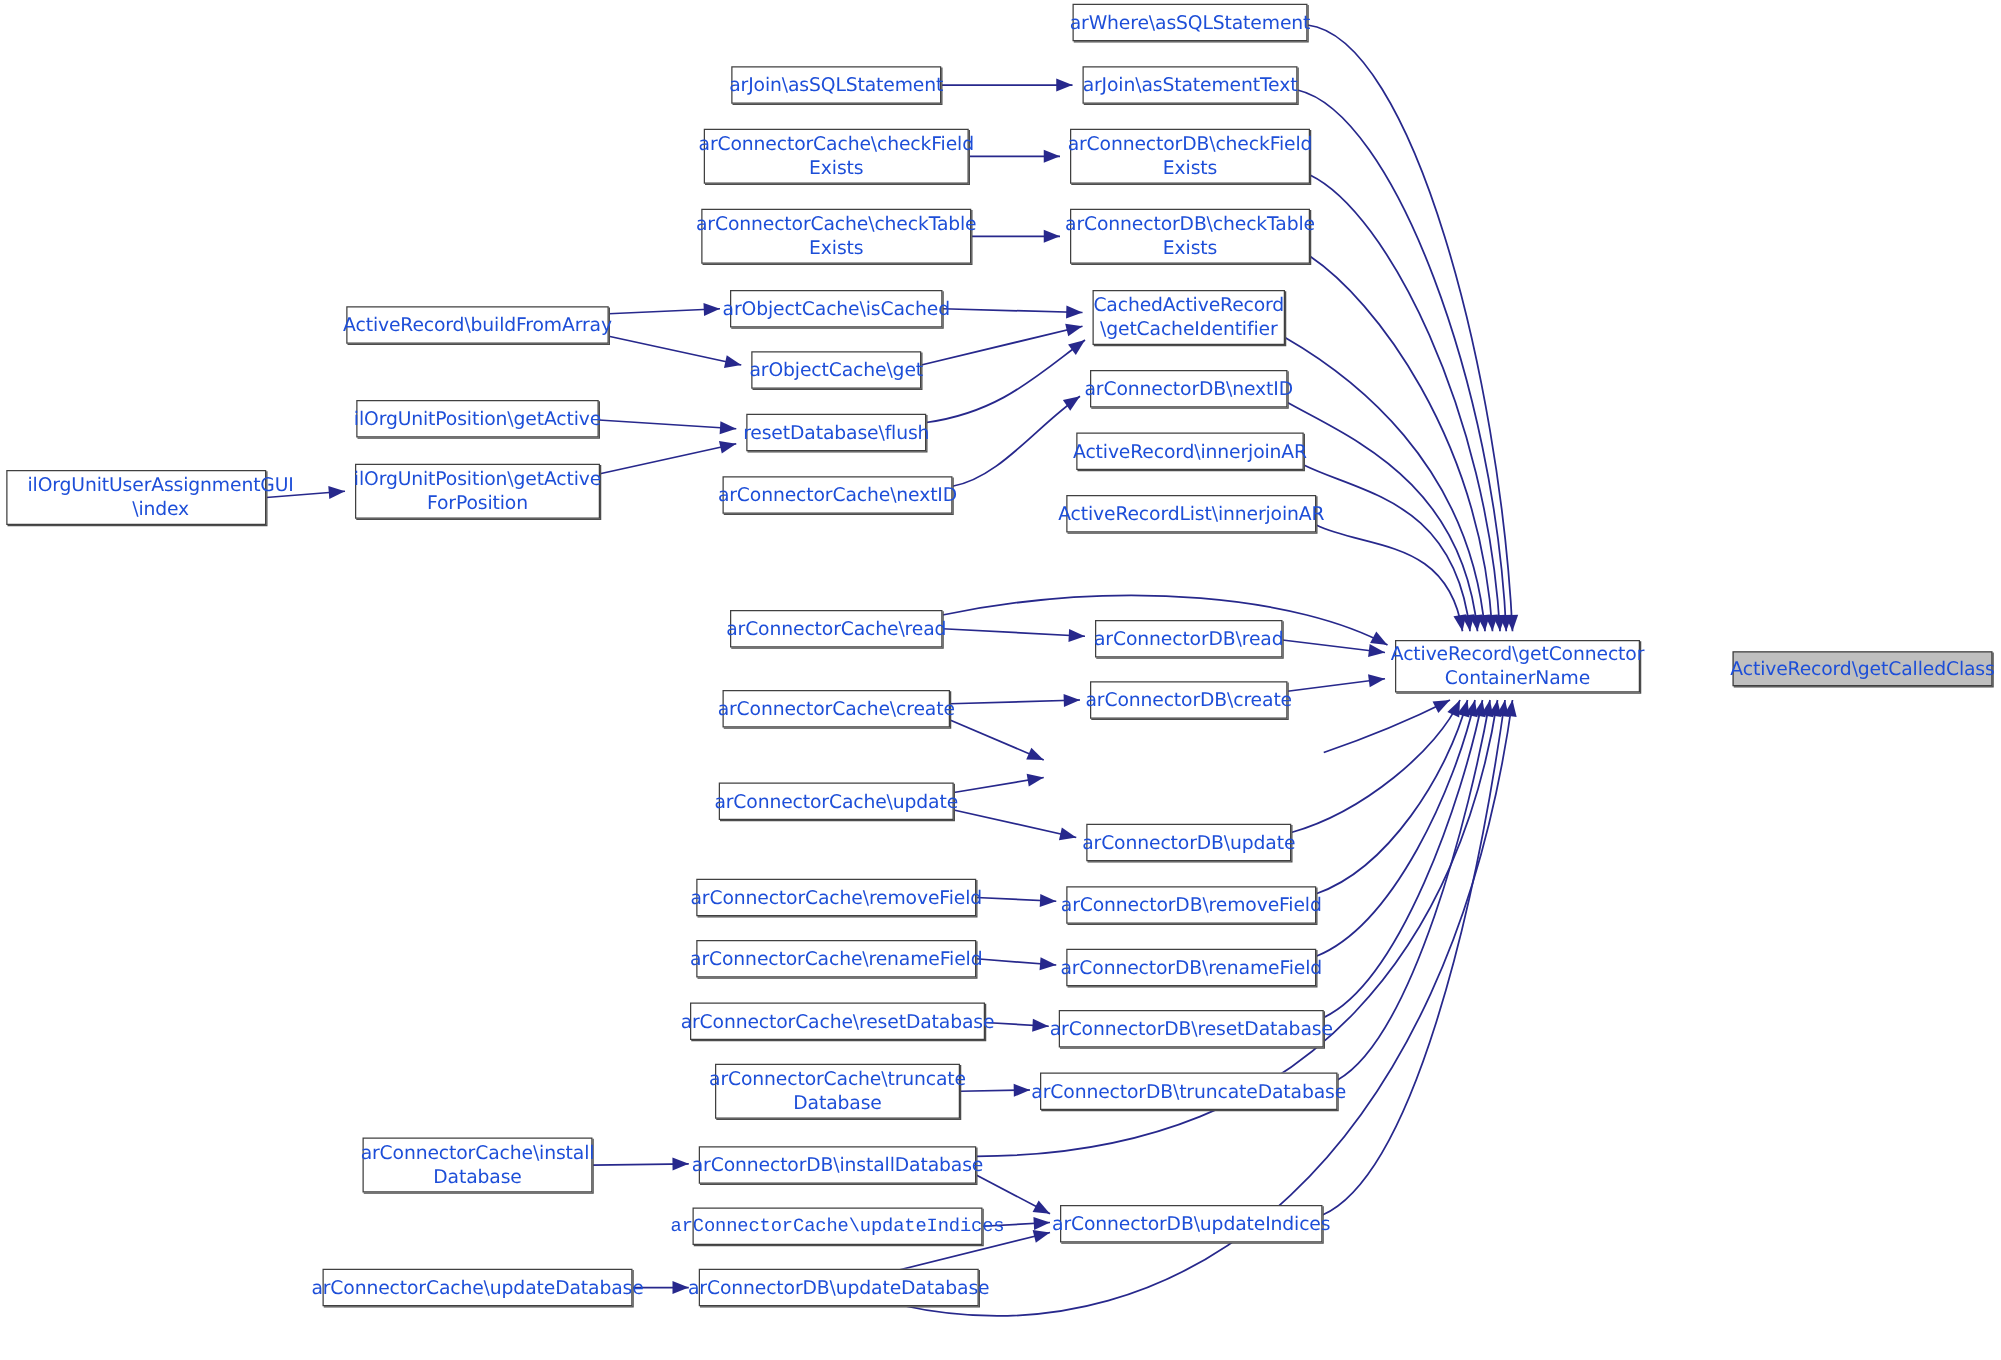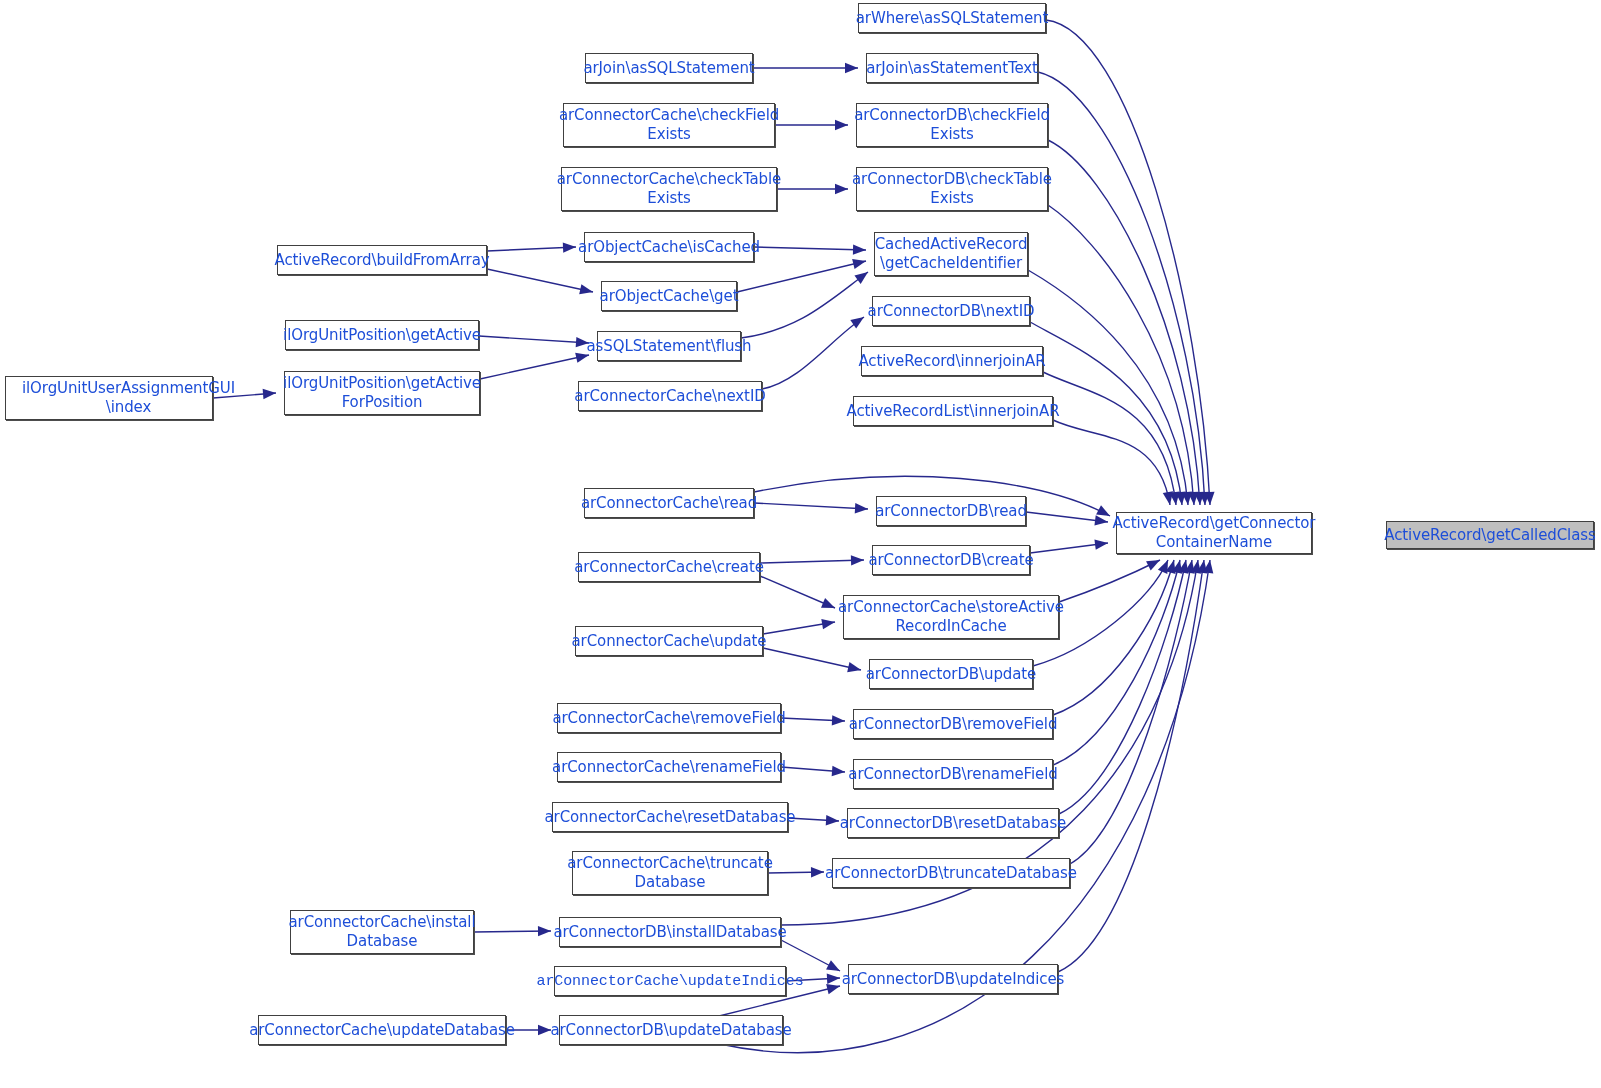--- a/index.html
+++ b/index.html
@@ -153,37 +153,35 @@
 Exists</div>
     <div class="node" style="left: 856px; top: 167px; width: 192px; height: 44px;">arConnectorDB\checkTable
 Exists</div>
     <div class="node" style="left: 277px; top: 245px; width: 210px; height: 30px;">ActiveRecord\buildFromArray</div>
     <div class="node" style="left: 584px; top: 232px; width: 170px; height: 30px;">arObjectCache\isCached</div>
     <div class="node" style="left: 874px; top: 232px; width: 154px; height: 44px;">CachedActiveRecord
 \getCacheIdentifier</div>
     <div class="node" style="left: 601px; top: 281px; width: 136px; height: 30px;">arObjectCache\get</div>
     <div class="node" style="left: 872px; top: 296px; width: 158px; height: 30px;">arConnectorDB\nextID</div>
     <div class="node" style="left: 285px; top: 320px; width: 194px; height: 30px;">ilOrgUnitPosition\getActive</div>
-    <div class="node" style="left: 597px; top: 331px; width: 144px; height: 30px;">asSQLStatement\flush</div>
+    <div class="node" style="left: 597px; top: 331px; width: 144px; height: 30px;">resetDatabase\flush</div>
     <div class="node" style="left: 861px; top: 346px; width: 182px; height: 30px;">ActiveRecord\innerjoinAR</div>
     <div class="node" style="left: 5px; top: 376px; width: 208px; height: 44px; padding-left: 39px;">ilOrgUnitUserAssignmentGUI
 \index</div>
     <div class="node" style="left: 284px; top: 371px; width: 196px; height: 44px;">ilOrgUnitPosition\getActive
 ForPosition</div>
     <div class="node" style="left: 578px; top: 381px; width: 184px; height: 30px;">arConnectorCache\nextID</div>
     <div class="node" style="left: 853px; top: 396px; width: 200px; height: 30px;">ActiveRecordList\innerjoinAR</div>
     <div class="node" style="left: 584px; top: 488px; width: 170px; height: 30px;">arConnectorCache\read</div>
     <div class="node" style="left: 876px; top: 496px; width: 150px; height: 30px;">arConnectorDB\read</div>
     <div class="node" style="left: 1116px; top: 512px; width: 196px; height: 42px;">ActiveRecord\getConnector
 ContainerName</div>
     <div class="node highlight" style="left: 1386px; top: 521px; width: 208px; height: 28px;">ActiveRecord\getCalledClass</div>
     <div class="node" style="left: 578px; top: 552px; width: 182px; height: 30px;">arConnectorCache\create</div>
     <div class="node" style="left: 872px; top: 545px; width: 158px; height: 30px;">arConnectorDB\create</div>
-    <div class="node" style="left: 843px; top: 595px; width: 216px; height: 44px;">arConnectorCache\storeActive
-RecordInCache</div>
     <div class="node" style="left: 575px; top: 626px; width: 188px; height: 30px;">arConnectorCache\update</div>
     <div class="node" style="left: 869px; top: 659px; width: 164px; height: 30px;">arConnectorDB\update</div>
     <div class="node" style="left: 557px; top: 703px; width: 224px; height: 30px;">arConnectorCache\removeField</div>
     <div class="node" style="left: 853px; top: 709px; width: 200px; height: 30px;">arConnectorDB\removeField</div>
     <div class="node" style="left: 557px; top: 752px; width: 224px; height: 30px;">arConnectorCache\renameField</div>
     <div class="node" style="left: 853px; top: 759px; width: 200px; height: 30px;">arConnectorDB\renameField</div>
     <div class="node" style="left: 552px; top: 802px; width: 236px; height: 30px;">arConnectorCache\resetDatabase</div>
     <div class="node" style="left: 847px; top: 808px; width: 212px; height: 30px;">arConnectorDB\resetDatabase</div>
     <div class="node" style="left: 572px; top: 851px; width: 196px; height: 44px;">arConnectorCache\truncate
 Database</div>

